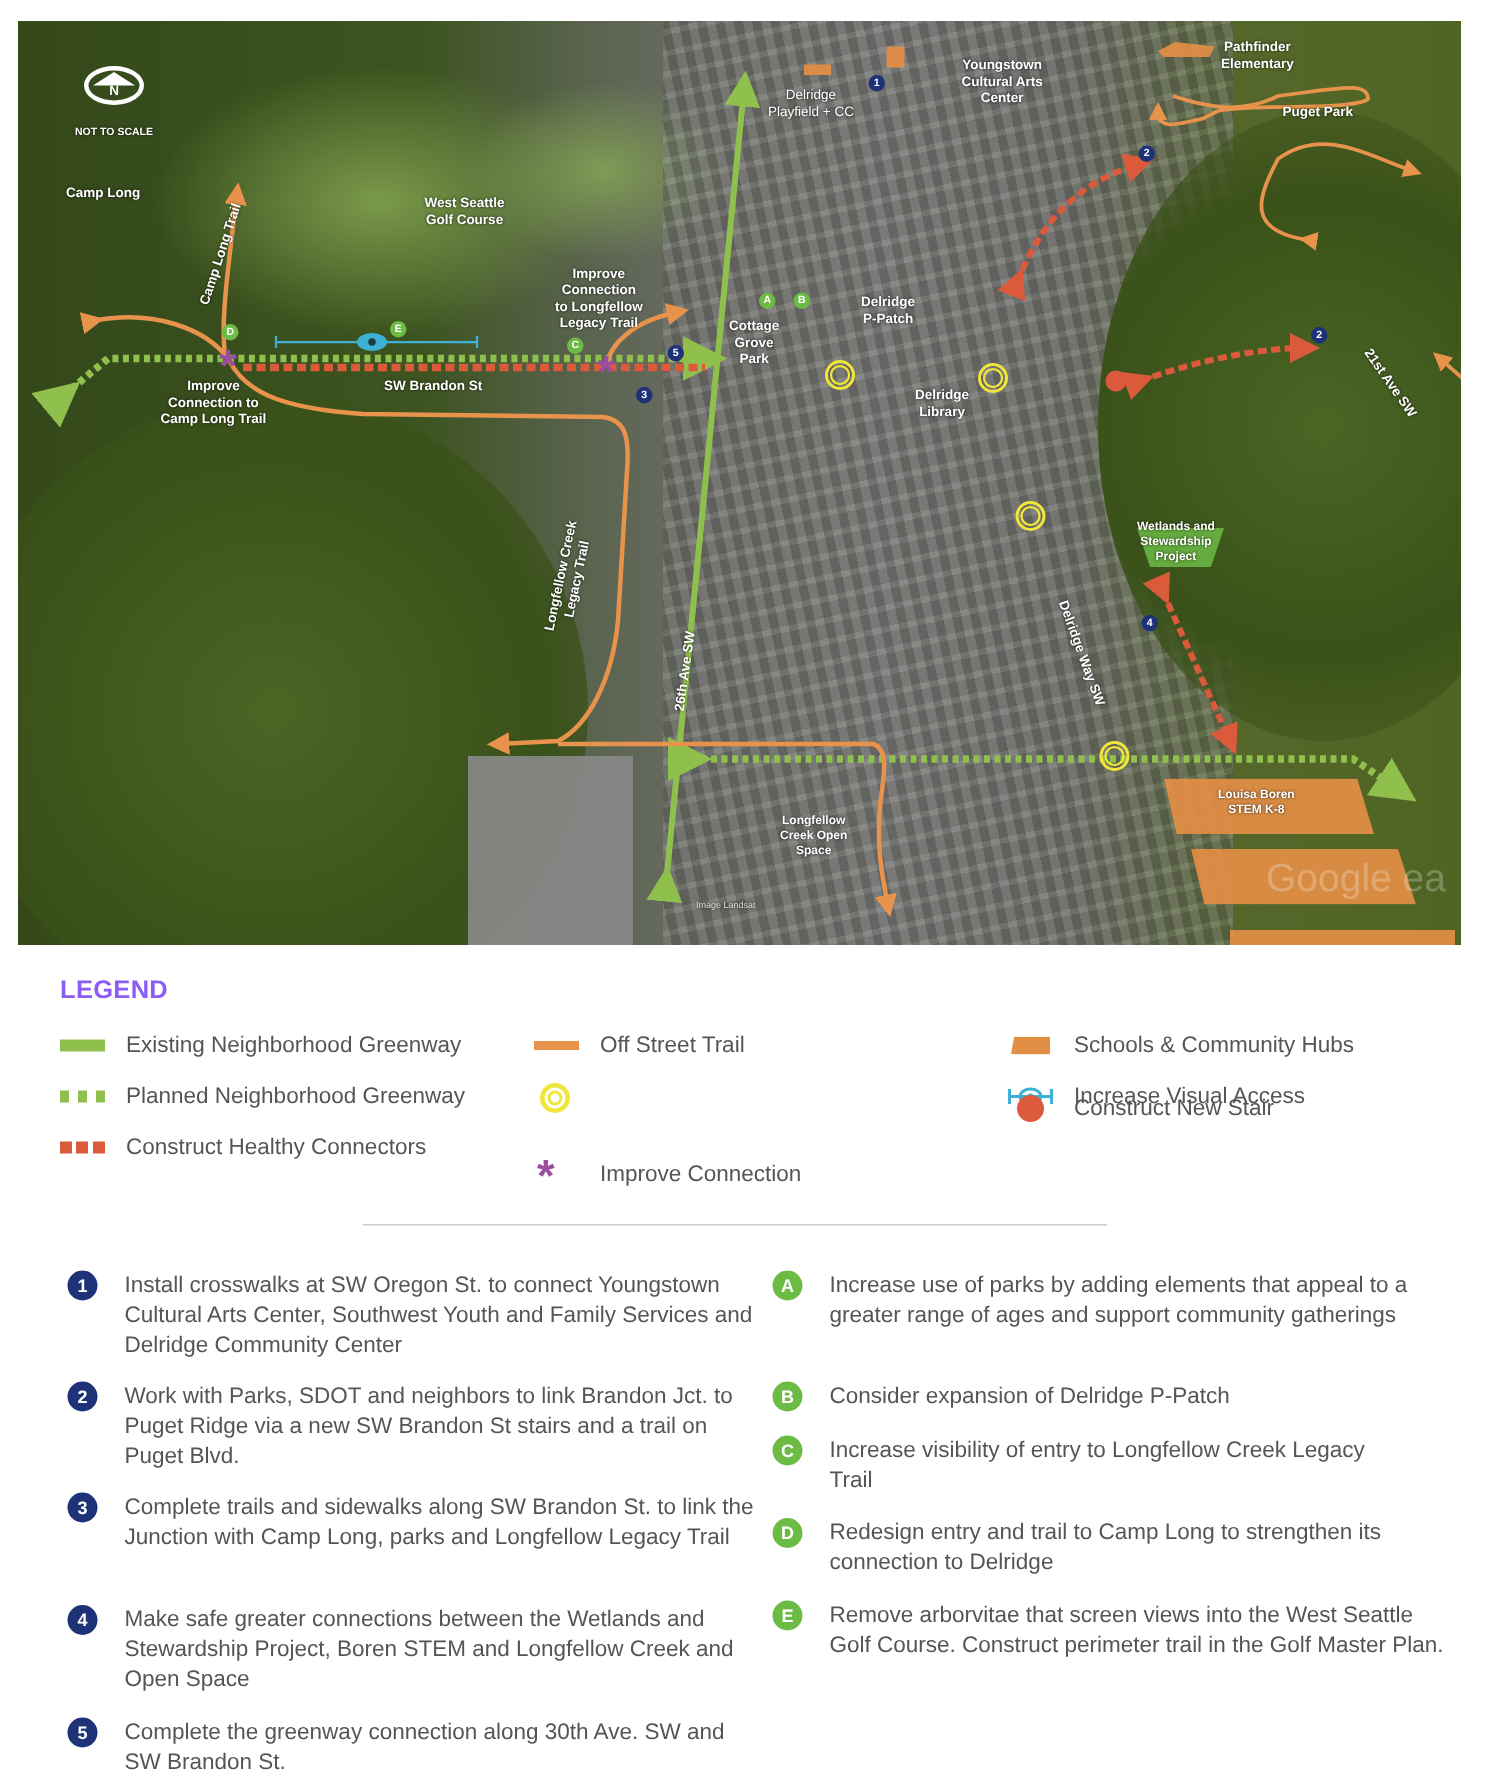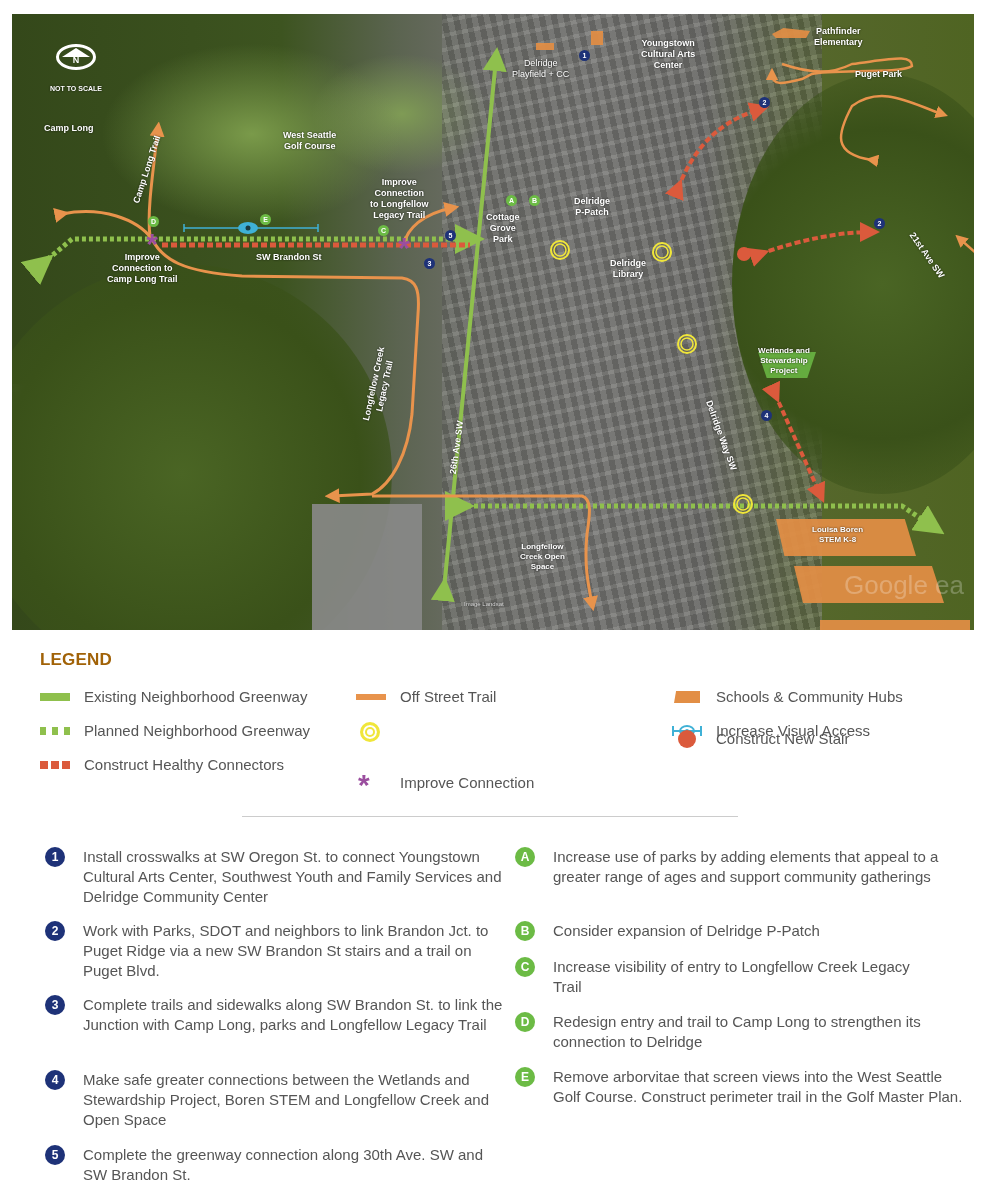--- a/index.html
+++ b/index.html
@@ -17,21 +17,21 @@
   .map .hub { position:absolute; background:#e28e45; opacity:.93; }
   .map svg { position:absolute; left:0; top:0; }
   .lbl { position:absolute; color:#fff; font-weight:bold; font-size:9px; line-height:11px; text-align:center; text-shadow:0 0 2px rgba(0,0,0,.8); white-space:nowrap; }
   .badge { position:absolute; width:11px; height:11px; border-radius:50%; color:#fff; font-size:7px; font-weight:bold; line-height:11px; text-align:center; }
   .badge.num { background:#1e3278; }
   .badge.let { background:#6cbb45; }
   .north { position:absolute; left:44px; top:30px; width:40px; height:26px; border:3px solid #fff; border-radius:50%; box-sizing:border-box; }
   .north .tri { position:absolute; left:3px; top:1px; width:0; height:0; border-left:14px solid transparent; border-right:14px solid transparent; border-bottom:9px solid #fff; }
   .north .n { position:absolute; left:0; right:0; top:8px; text-align:center; color:#fff; font-weight:bold; font-size:9px; }
 
-  .legend-title { position:absolute; left:40px; top:650px; font-size:17px; font-weight:bold; color:#a16207; letter-spacing:.2px; }
+  .legend-title { position:absolute; left:40px; top:650px; font-size:17px; font-weight:bold; color:#8b5cf6; letter-spacing:.2px; }
   .leg { position:absolute; display:flex; align-items:flex-start; font-size:15px; color:#555; line-height:18px; }
   .leg .sw { width:30px; flex:none; margin-right:14px; position:relative; height:18px; }
   .sw-solid-green { position:absolute; left:0; top:5px; width:30px; height:8px; background:#8fc04d; }
   .sw-dots-green { position:absolute; left:0; top:5px; width:30px; height:8px; background:repeating-linear-gradient(90deg,#8fc04d 0 6px, transparent 6px 12px); }
   .sw-dots-red { position:absolute; left:0; top:5px; width:30px; height:8px; background:repeating-linear-gradient(90deg,#db5a3c 0 8px, transparent 8px 11px); }
   .sw-orange { position:absolute; left:0; top:6px; width:30px; height:6px; background:#e8934c; }
   .sw-ring { position:absolute; left:4px; top:0px; width:14px; height:14px; border:3px solid #f0e63a; border-radius:50%; box-shadow: inset 0 0 0 2px #fff, inset 0 0 0 4px #f0e63a; }
   .sw-ast { position:absolute; left:2px; top:-4px; font-size:30px; font-weight:bold; color:#9b4e9f; line-height:30px; }
   .sw-hub { position:absolute; left:2px; top:3px; width:26px; height:12px; background:#e28e45; clip-path:polygon(8% 0,100% 0,100% 100%,0 100%); }
   .sw-eye { position:absolute; left:0; top:2px; }

